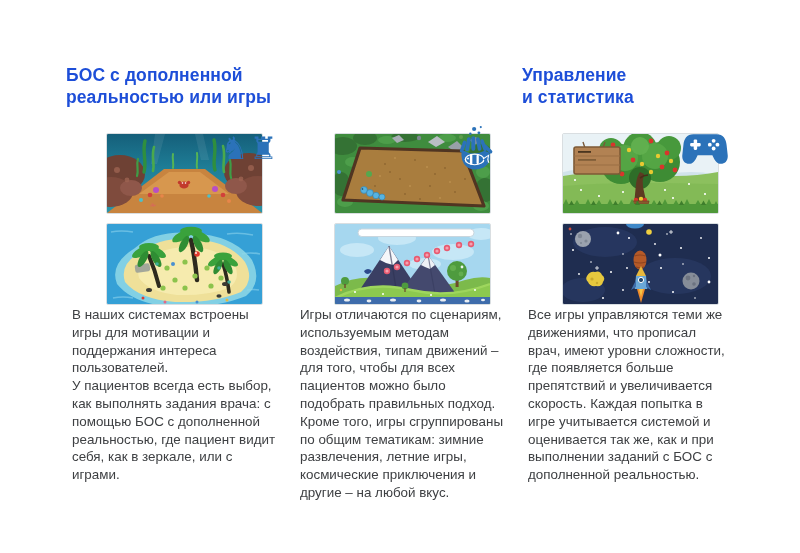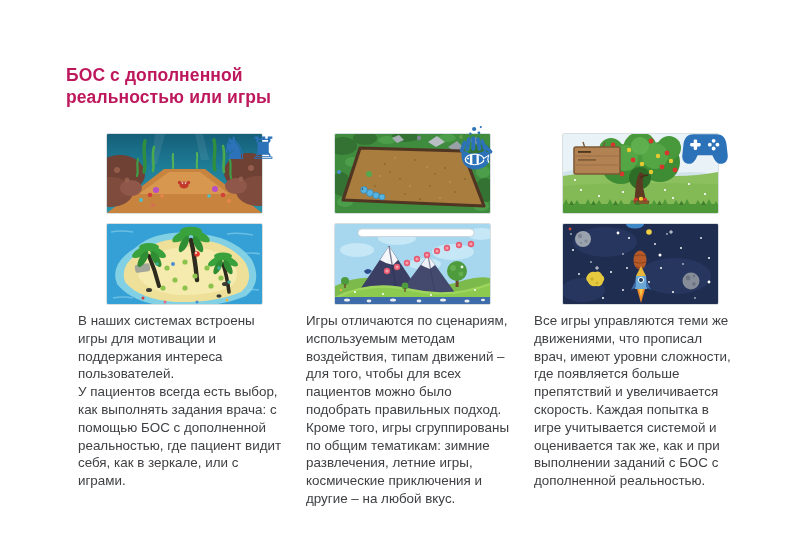--- a/index.html
+++ b/index.html
@@ -7,42 +7,42 @@
     width:800px;height:553px;background:#ffffff;
     font-family:"Liberation Sans","DejaVu Sans",sans-serif;
     position:relative;overflow:hidden;
   }
   .page{position:absolute;inset:0;background:#ffffff;}
   .col{position:absolute;top:64px;width:208px;height:440px;}
   .col-1{left:66px;}
   .col-2{left:294px;}
   .col-3{left:522px;}
   .heading{
-    margin:0;color:#be185d;font-size:17.5px;line-height:1.26;
+    margin:0;color:#1d4ed8;font-size:17.5px;line-height:1.26;
     font-weight:bold;white-space:pre-line;letter-spacing:0.1px;
   }
   .shot{
     position:absolute;left:0;width:155px;overflow:hidden;
     border:1px solid #d9dee1;border-radius:2px;box-sizing:content-box;
     line-height:0;
   }
   .shot svg{display:block;}
   .shot-1{top:53px;height:79px;}
   .shot-2{top:143px;height:80px;}
   .icon-slot{
     position:absolute;left:158px;top:57px;width:50px;height:54px;
     display:flex;align-items:center;justify-content:center;
   }
   .chess-glyph{
     color:#2b72b9;font-size:31px;line-height:1;
     font-family:"DejaVu Sans",sans-serif;
   }
   .chess-glyph.rook{margin-left:1px;}
   .body-text{
-    position:absolute;top:236px;left:0;width:204px;margin:12px;
+    position:absolute;top:236px;left:0;width:204px;margin:6px;
     color:#3e4043;font-size:13.4px;line-height:17.8px;white-space:pre-line;
   }
 </style>
 </head>
 <body>
 
 <div class="page">
 
   <section class="col col-1">
     <h2 class="heading">БОС с дополненной
@@ -350,20 +350,22 @@
         </g>
         <circle cx="6" cy="66" r="1.2" fill="#e8b83c"></circle>
       </svg>
     </figure>
 
     <p class="body-text">Игры отличаются по сценариям, используемым методам воздействия, типам движений – для того, чтобы для всех пациентов можно было подобрать правильных подход.
 Кроме того, игры сгруппированы по общим тематикам: зимние развлечения, летние игры, космические приключения и другие – на любой вкус.</p>
   </section>
 
   <section class="col col-3">
+    <h2 class="heading">Управление
+и статистика</h2>
 
     <figure class="shot shot-1">
       <svg viewBox="0 0 155 79" width="155" height="79" preserveAspectRatio="none">
         <rect width="155" height="79" fill="#e9f2f6"></rect>
         <ellipse cx="26" cy="44" rx="34" ry="9" fill="#cadfe9" opacity="0.8"></ellipse>
         <ellipse cx="128" cy="46" rx="30" ry="8" fill="#cadfe9" opacity="0.8"></ellipse>
         <path d="M0,42 Q40,35 80,40 Q120,45 155,38 L155,79 0,79 z" fill="#8cc05e"></path>
         <path d="M0,52 Q50,47 155,50 L155,79 0,79 z" fill="#82b955" opacity="0.9"></path>
         <g>
           <circle cx="58" cy="30" r="20" fill="#3e8c34"></circle>

